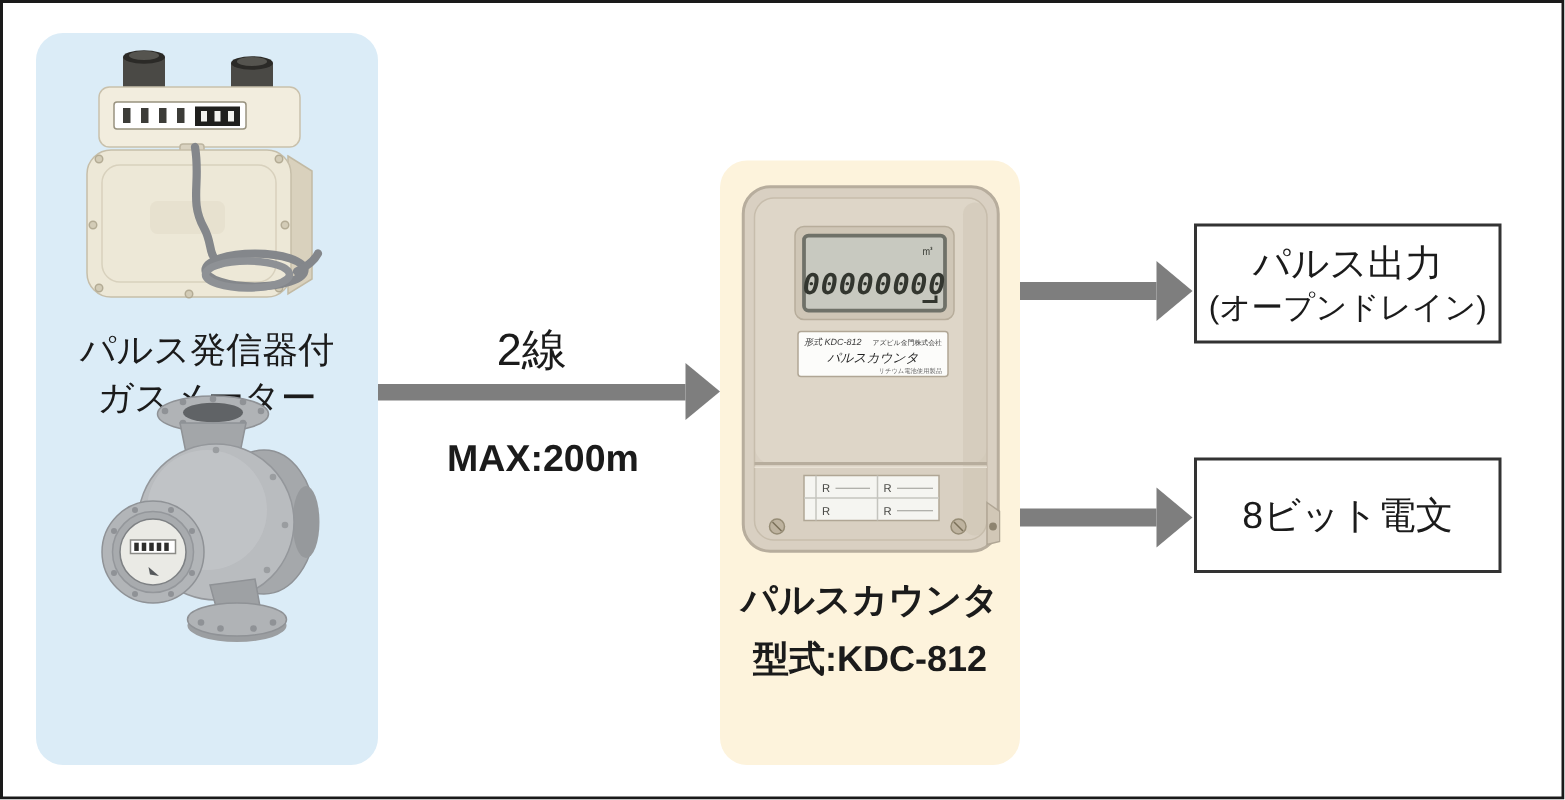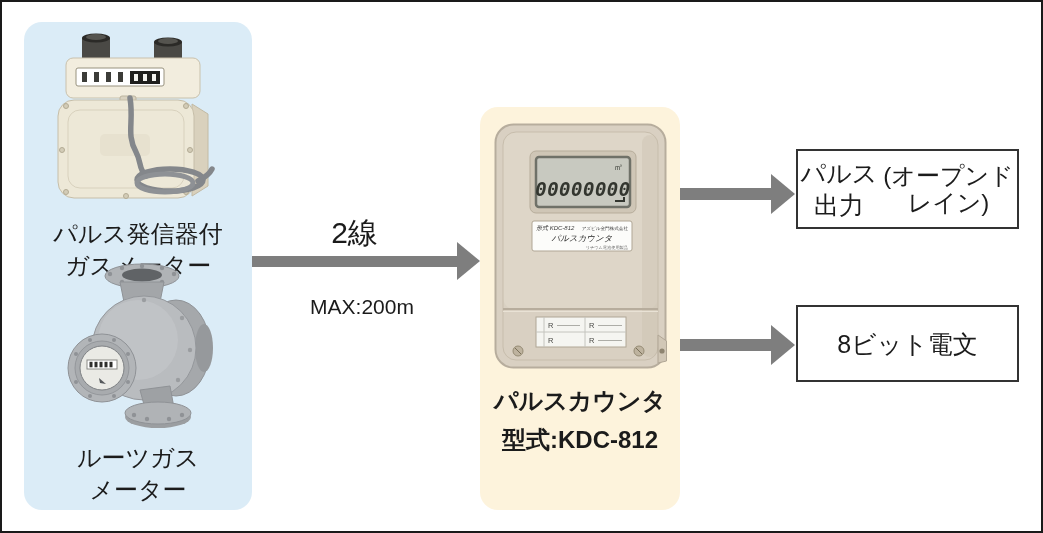--- a/index.html
+++ b/index.html
@@ -23,45 +23,45 @@
   .meter-label-2{top:420px;}
   .caption{
     position:absolute;left:-10px;right:-10px;top:274px;text-align:center;
     font-size:24px;line-height:39px;font-weight:600;white-space:pre-line;
   }
   .wire-label{
     position:absolute;left:250px;width:205px;top:211px;text-align:center;
     font-size:30px;font-weight:500;
   }
   .wire-spec{position:absolute;left:235px;width:250px;top:288px;text-align:center;}
-  .spec-max{font-size:21px;line-height:33px;font-weight:400;}
+  .spec-max{font-size:25px;line-height:33px;font-weight:700;}
   .spec-cable{font-size:20px;line-height:28px;font-weight:500;}
   .arrow{position:absolute;display:flex;align-items:center;}
   .arrow .shaft{display:block;height:12px;background:#7e7e7e;flex:1;}
   .arrow .head{
     display:block;width:0;height:0;
     border-top:19px solid transparent;border-bottom:19px solid transparent;
     border-left:23px solid #7e7e7e;
   }
   .arrow-main{left:250px;top:240px;width:228px;height:38px;}
   .arrow-main .shaft{height:11px;}
   .arrow-out1{left:678px;top:172px;width:115px;height:40px;}
   .arrow-out2{left:678px;top:323px;width:115px;height:40px;}
   .arrow-out1 .head,.arrow-out2 .head{
     border-top-width:20px;border-bottom-width:20px;border-left-width:24px;
   }
   .outbox{
-    position:absolute;left:794px;width:223px;box-sizing:border-box;
+    position:absolute;left:794px;width:205px;box-sizing:border-box;
     border:2px solid #333333;background:#ffffff;
-    display:flex;flex-direction:row;align-items:center;justify-content:center;
+    display:flex;flex-direction:column;align-items:center;justify-content:center;
   }
   .outbox-1{top:147px;height:80px;}
   .outbox-2{top:303px;height:77px;}
   .outbox-label{font-size:25px;line-height:32px;font-weight:500;text-align:center;}
-  .outbox-sublabel{font-size:24px;line-height:27px;font-weight:500;text-align:center;}
+  .outbox-sublabel{font-size:21px;line-height:27px;font-weight:500;}
   svg text{font-family:"Liberation Sans","DejaVu Sans",sans-serif;}
   svg text.lcd-digits{font-family:"DejaVu Sans Mono",monospace;}
 </style>
 </head>
 <body>
 
 <div class="canvas">
 
   <div class="panel source-panel">
 
@@ -163,22 +163,20 @@
           <circle cx="36" cy="82" r="2"></circle>
         <circle cx="60" cy="82" r="2"></circle>
           <circle cx="74" cy="96" r="2"></circle>
         <circle cx="74" cy="124" r="2"></circle>
           <circle cx="60" cy="138" r="2"></circle>
         <circle cx="36" cy="138" r="2"></circle>
           <circle cx="22" cy="124" r="2"></circle>
       </g>
     </svg>
 
-    <div class="meter-label meter-label-2">ルーツガス
-メーター</div>
   </div>
 
   <div class="wire-label">2線</div>
 
   <div class="arrow arrow-main">
     <span class="shaft"></span>
     <span class="head"></span>
   </div>
 
   <div class="wire-spec">

